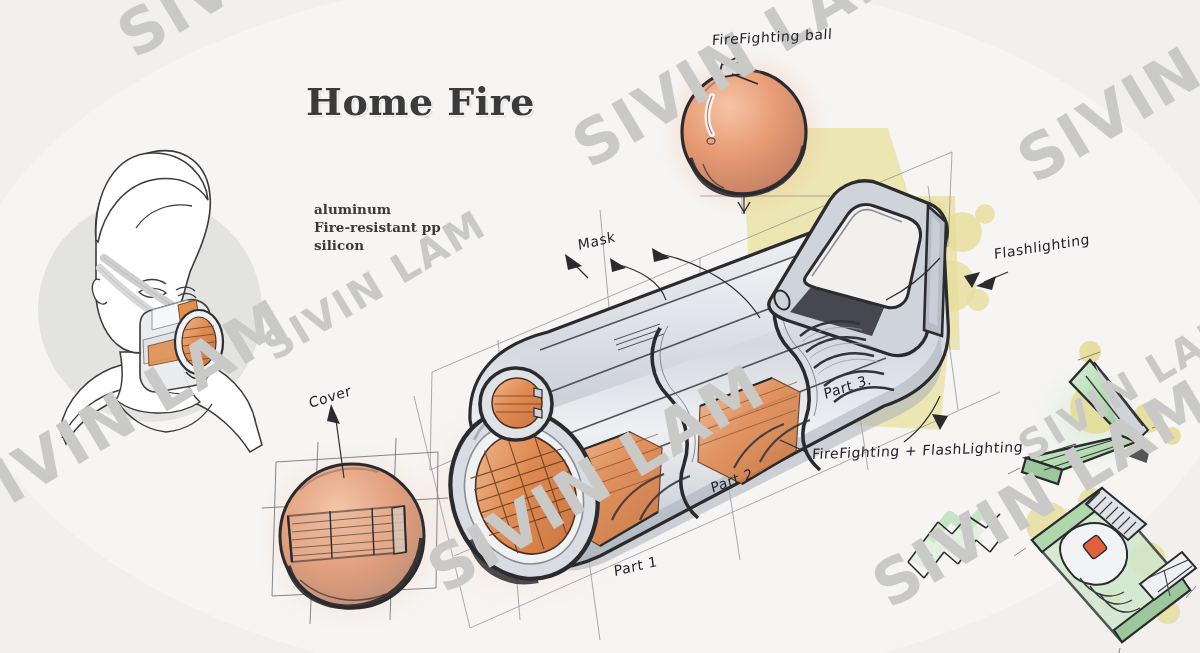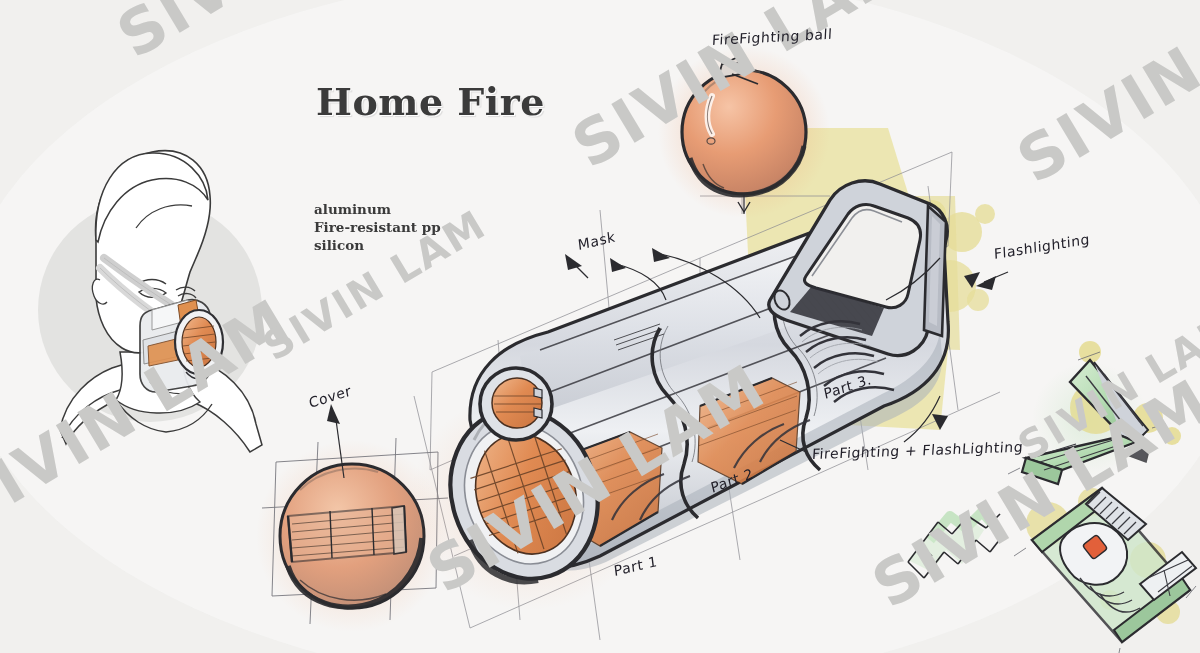--- a/index.html
+++ b/index.html
@@ -20,21 +20,21 @@
     font-weight:700;
     color:#c9c9c7;
     letter-spacing:2px;
     white-space:nowrap;
     transform-origin:left top;
     user-select:none;
     pointer-events:none;
   }
 
   
-  #titleblock{position:absolute;left:306px;top:72px;margin-left:10px;}
+  #titleblock{position:absolute;left:306px;top:72px;}
   .title-line{
     font-family:"DejaVu Serif",serif;
     font-weight:700;
     font-size:38px;
     line-height:60px;
     color:#3b3b3b;
     letter-spacing:.5px;
     text-shadow:1px 1px 0 #ffffff, 2px 2px 1px rgba(0,0,0,.10);
   }
   #materials{position:absolute;left:314px;top:200px;}

